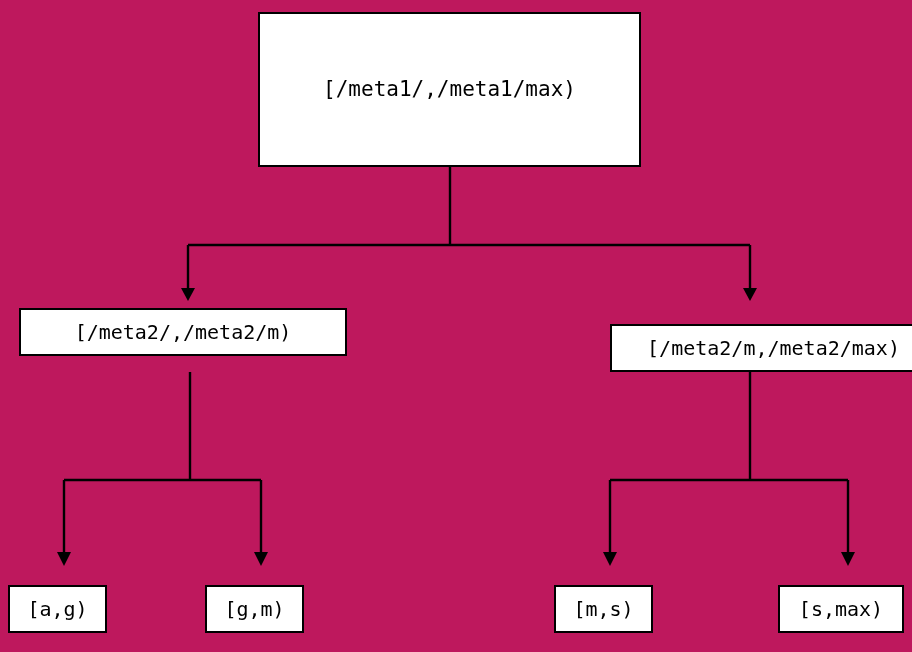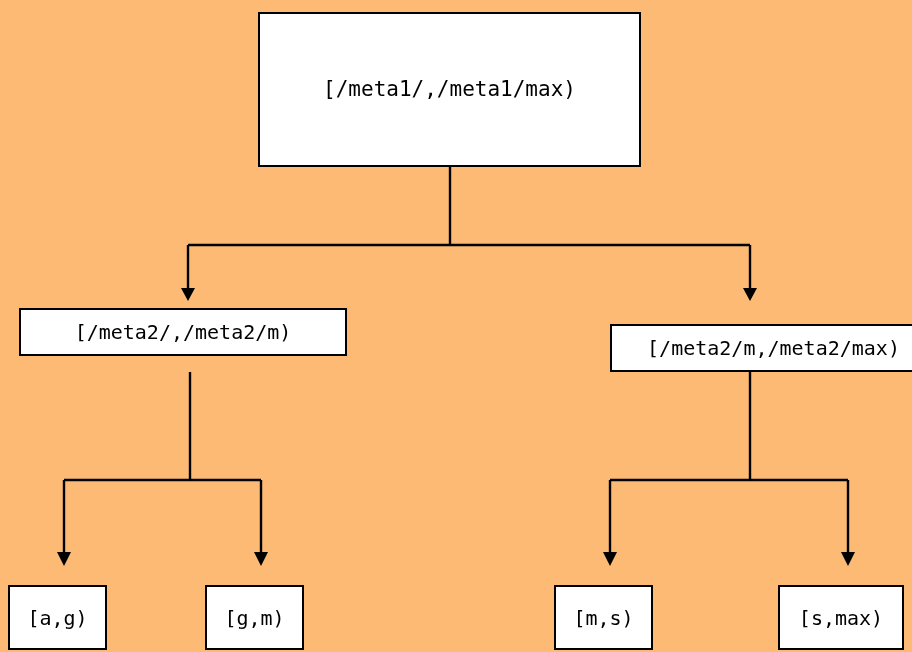--- a/index.html
+++ b/index.html
@@ -8,21 +8,21 @@
     padding: 0;
     background: #ffffff;
   }
   body {
     font-family: "DejaVu Sans Mono", monospace;
   }
   #diagram-root {
     position: relative;
     width: 912px;
     height: 652px;
-    background: #fdba74;
+    background: #be185d;
     overflow: hidden;
   }
   #edge-layer {
     position: absolute;
     left: 0;
     top: 0;
     width: 912px;
     height: 652px;
   }
   .node-box {
@@ -61,21 +61,21 @@
     top: 324px;
     width: 327px;
     height: 48px;
     margin-left: 31px;
   }
   #node-mid-left .node-label,
   #node-mid-right .node-label { font-size: 20px; }
   
   .leaf-box {
     top: 585px;
-    height: 65px;
+    height: 48px;
   }
   .leaf-box .node-label { font-size: 20px; }
   #node-leaf-ag   { left: 8px;   width: 99px; }
   #node-leaf-gm   { left: 205px; width: 99px; }
   #node-leaf-ms   { left: 554px; width: 99px; }
   #node-leaf-smax { left: 778px; width: 126px; }
 </style>
 </head>
 <body>
 

